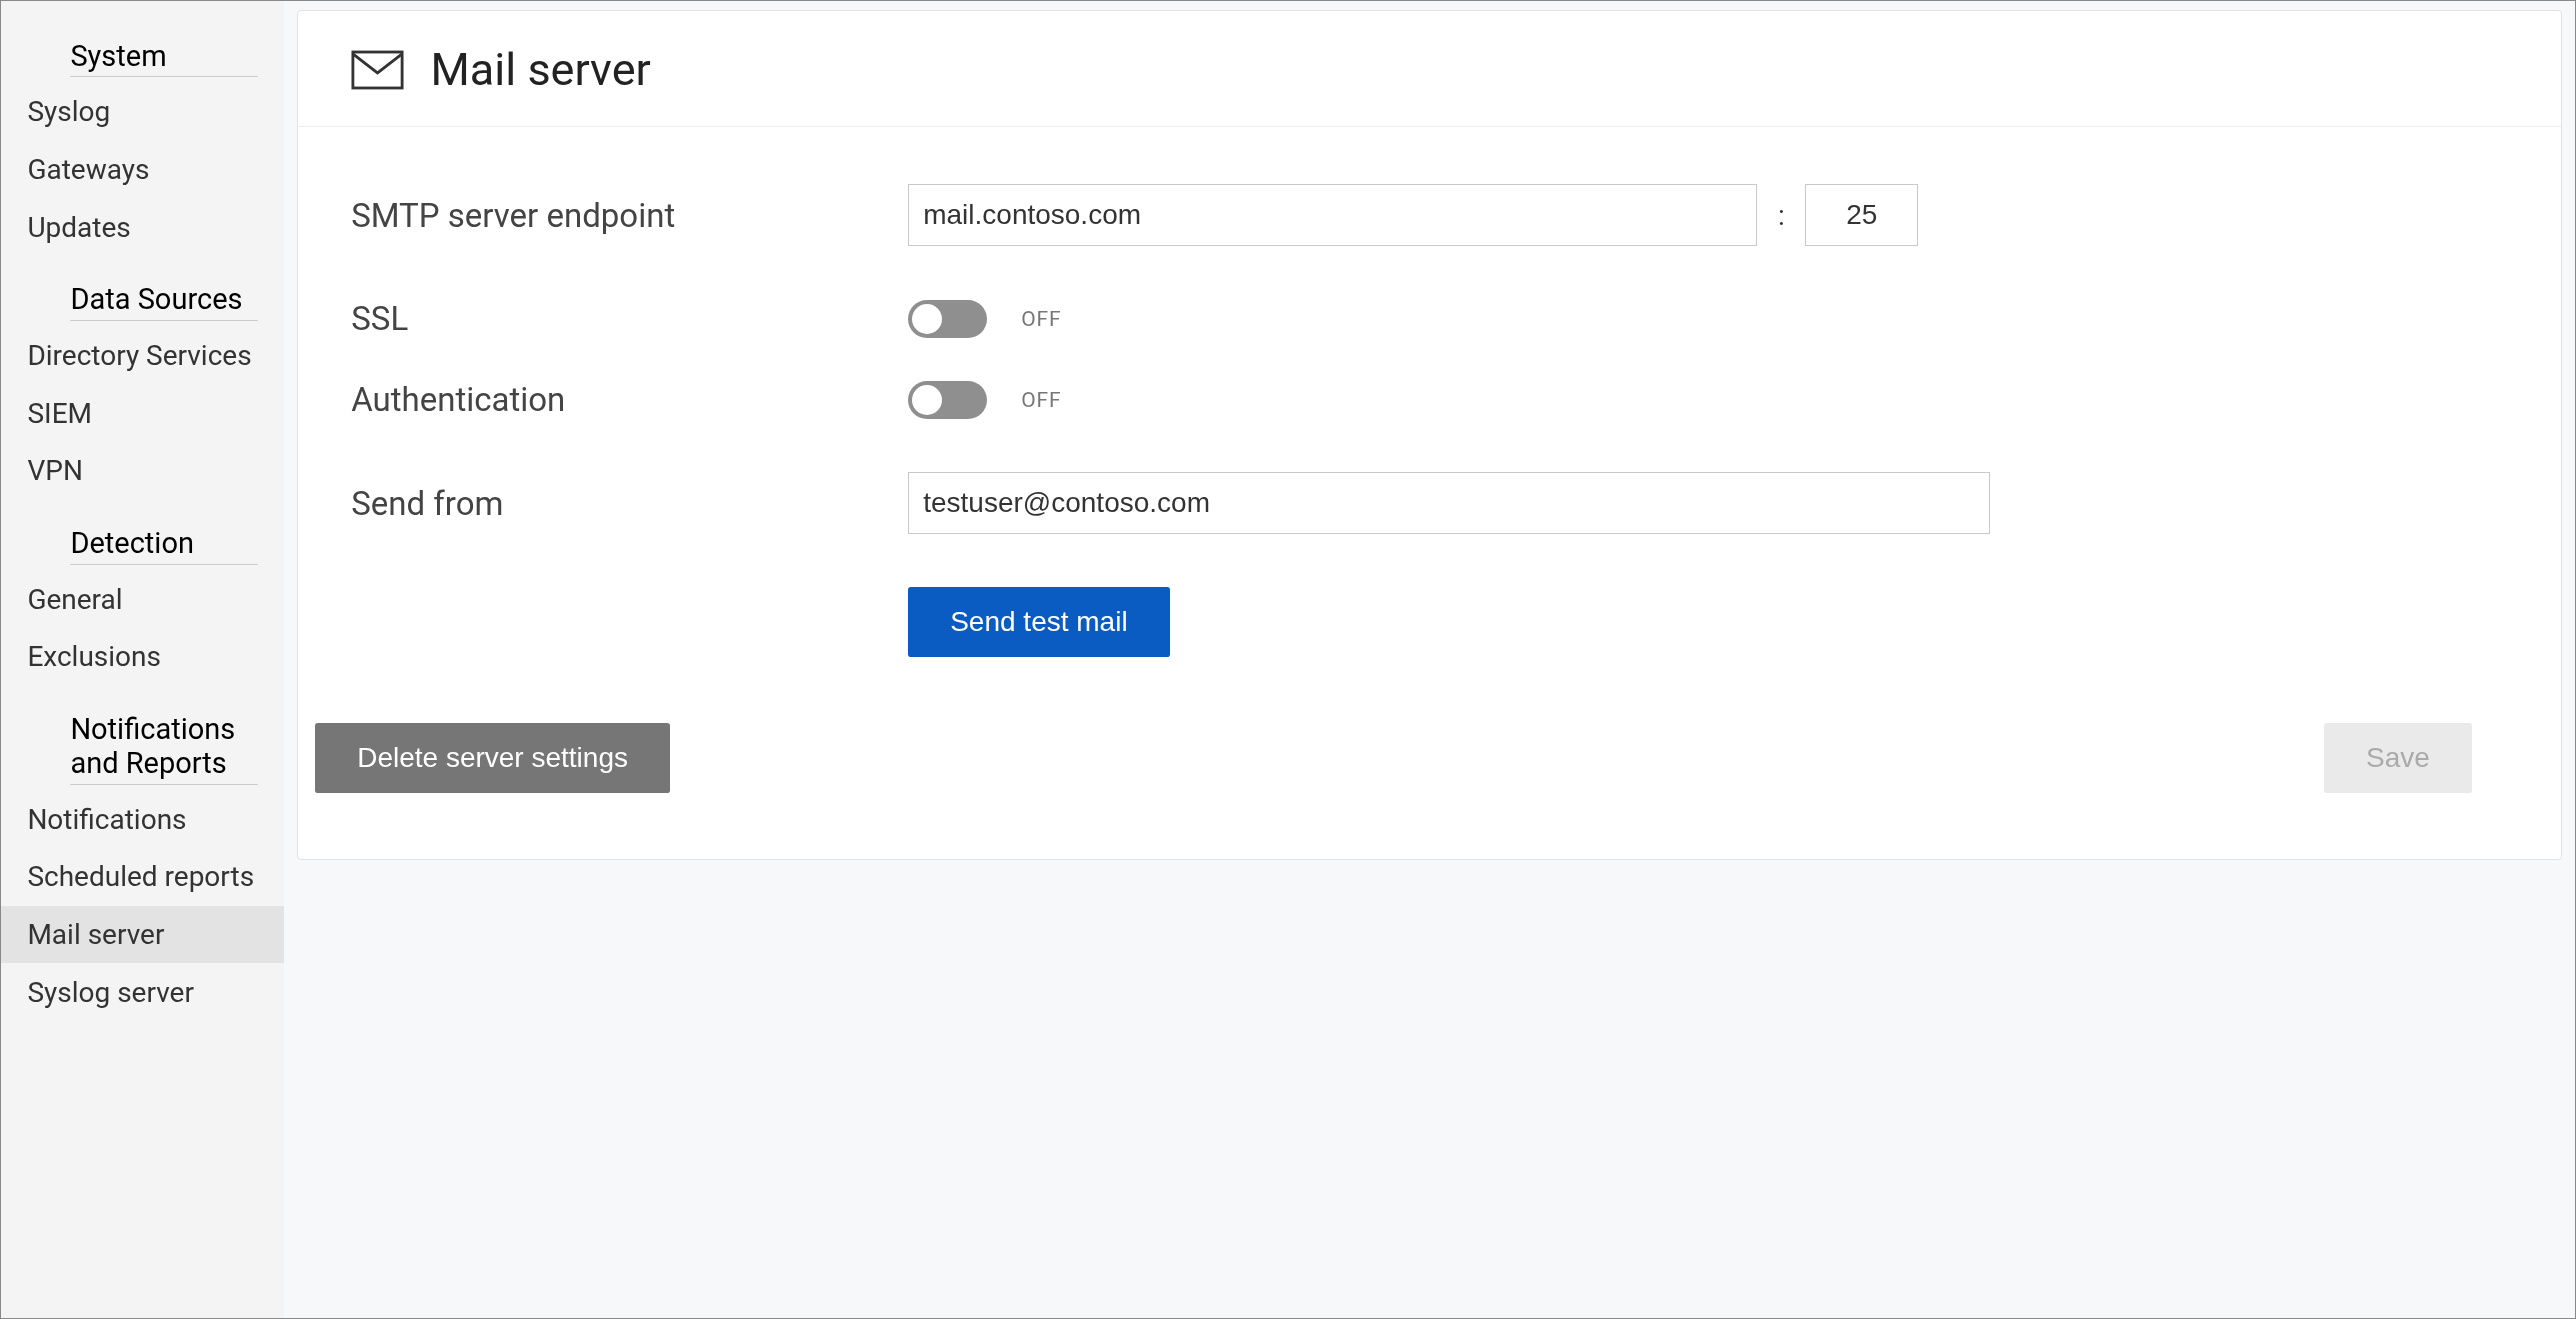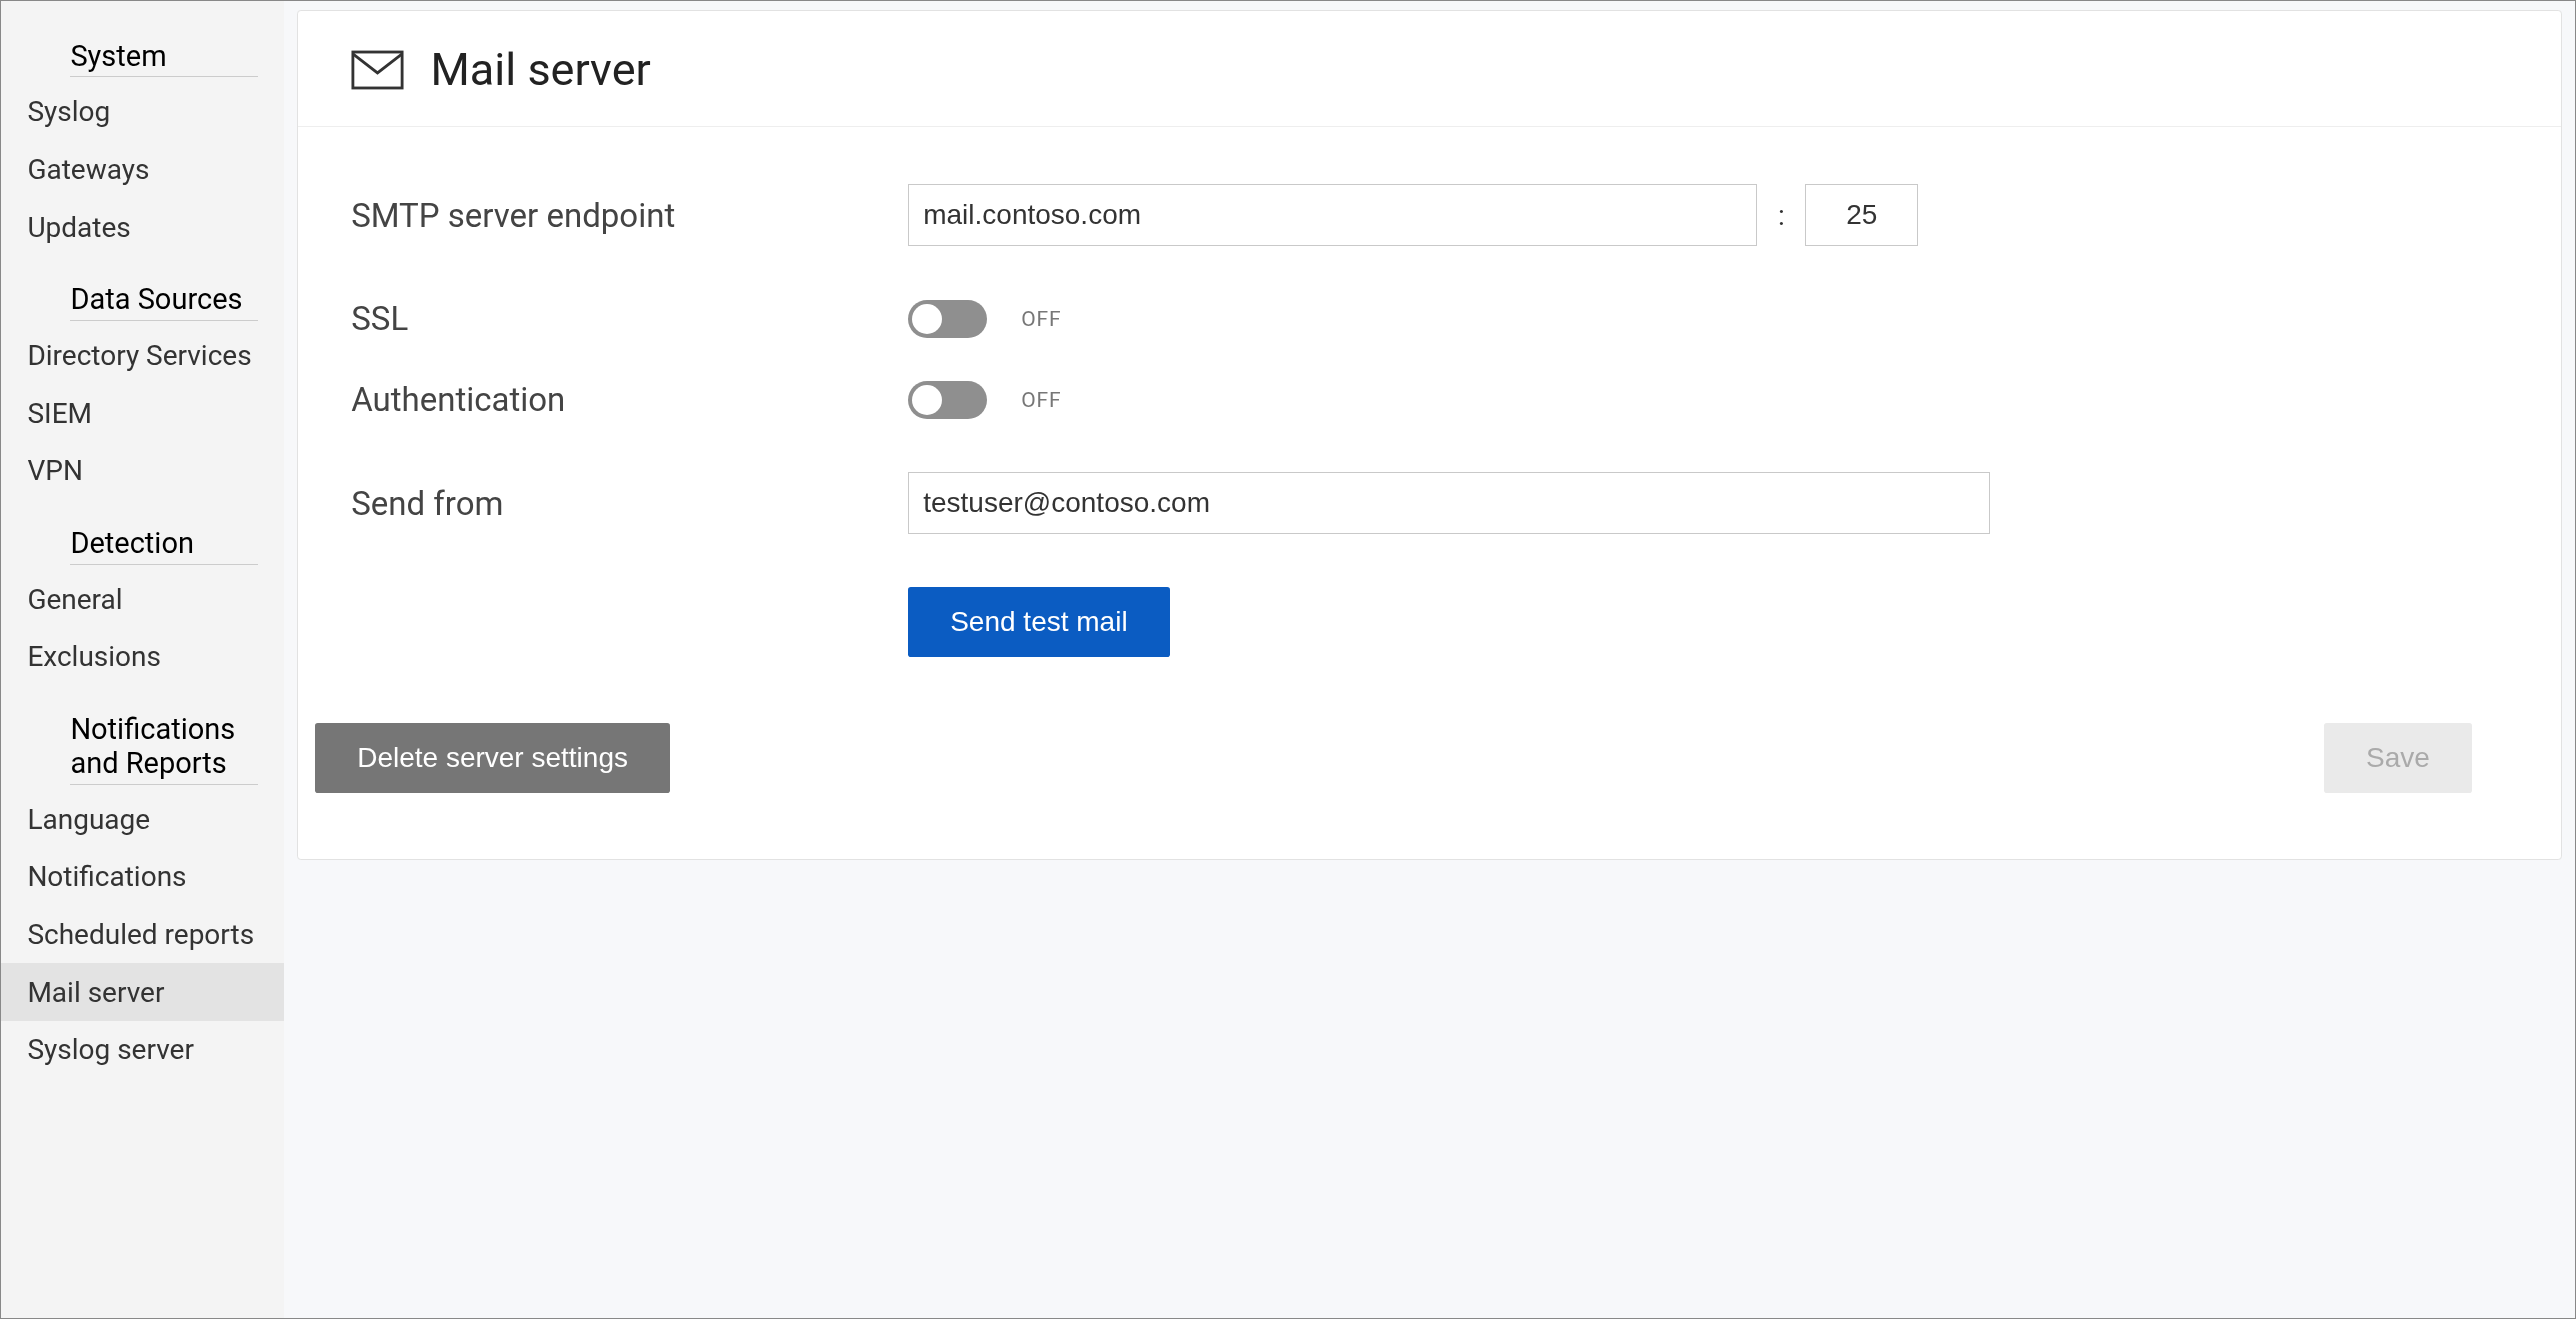--- a/index.html
+++ b/index.html
@@ -197,21 +197,20 @@
       <span>Detection</span>
       <div class="rule"></div>
     </div>
     <div class="sidebar-item">General</div>
     <div class="sidebar-item">Exclusions</div>
 
     <div class="sidebar-section-header">
       <span>Notifications and Reports</span>
       <div class="rule"></div>
     </div>
-    <div class="sidebar-item">Language</div>
     <div class="sidebar-item">Notifications</div>
     <div class="sidebar-item">Scheduled reports</div>
     <div class="sidebar-item active">Mail server</div>
     <div class="sidebar-item">Syslog server</div>
   </nav>
 
   <main class="main">
     <section class="panel">
 
       <header class="panel-header">

